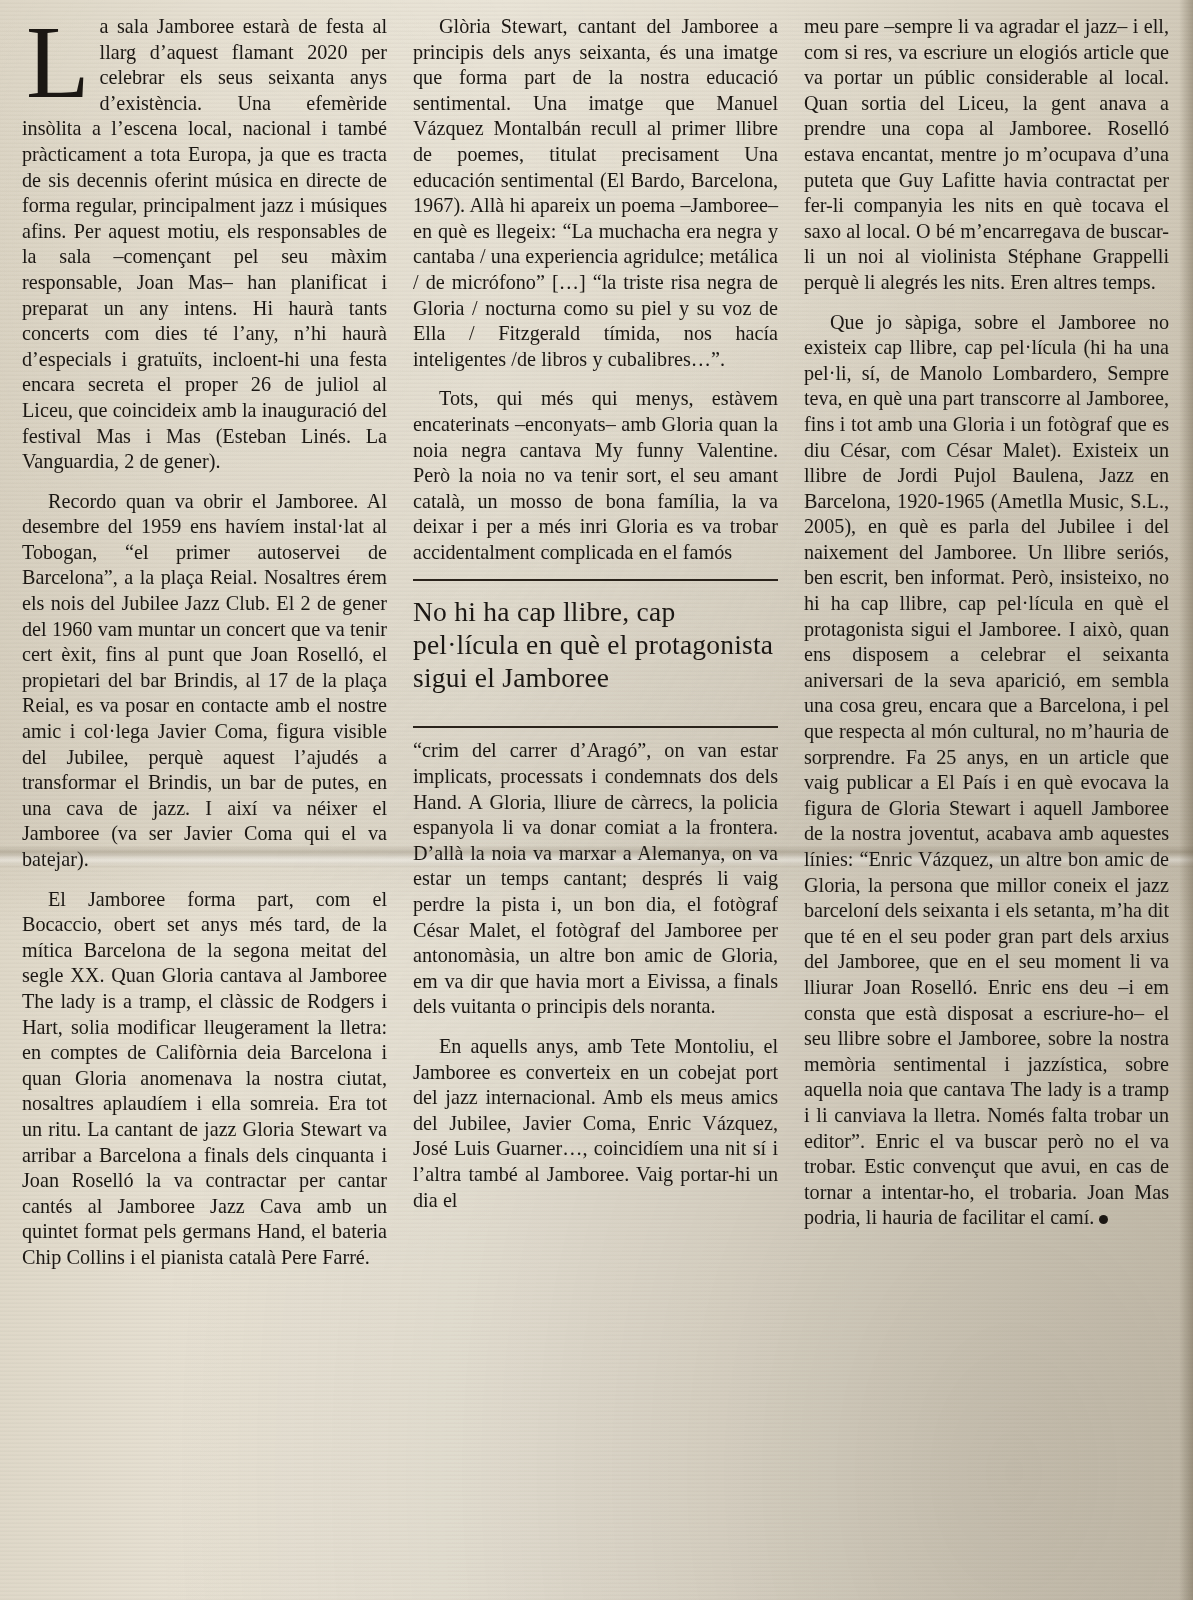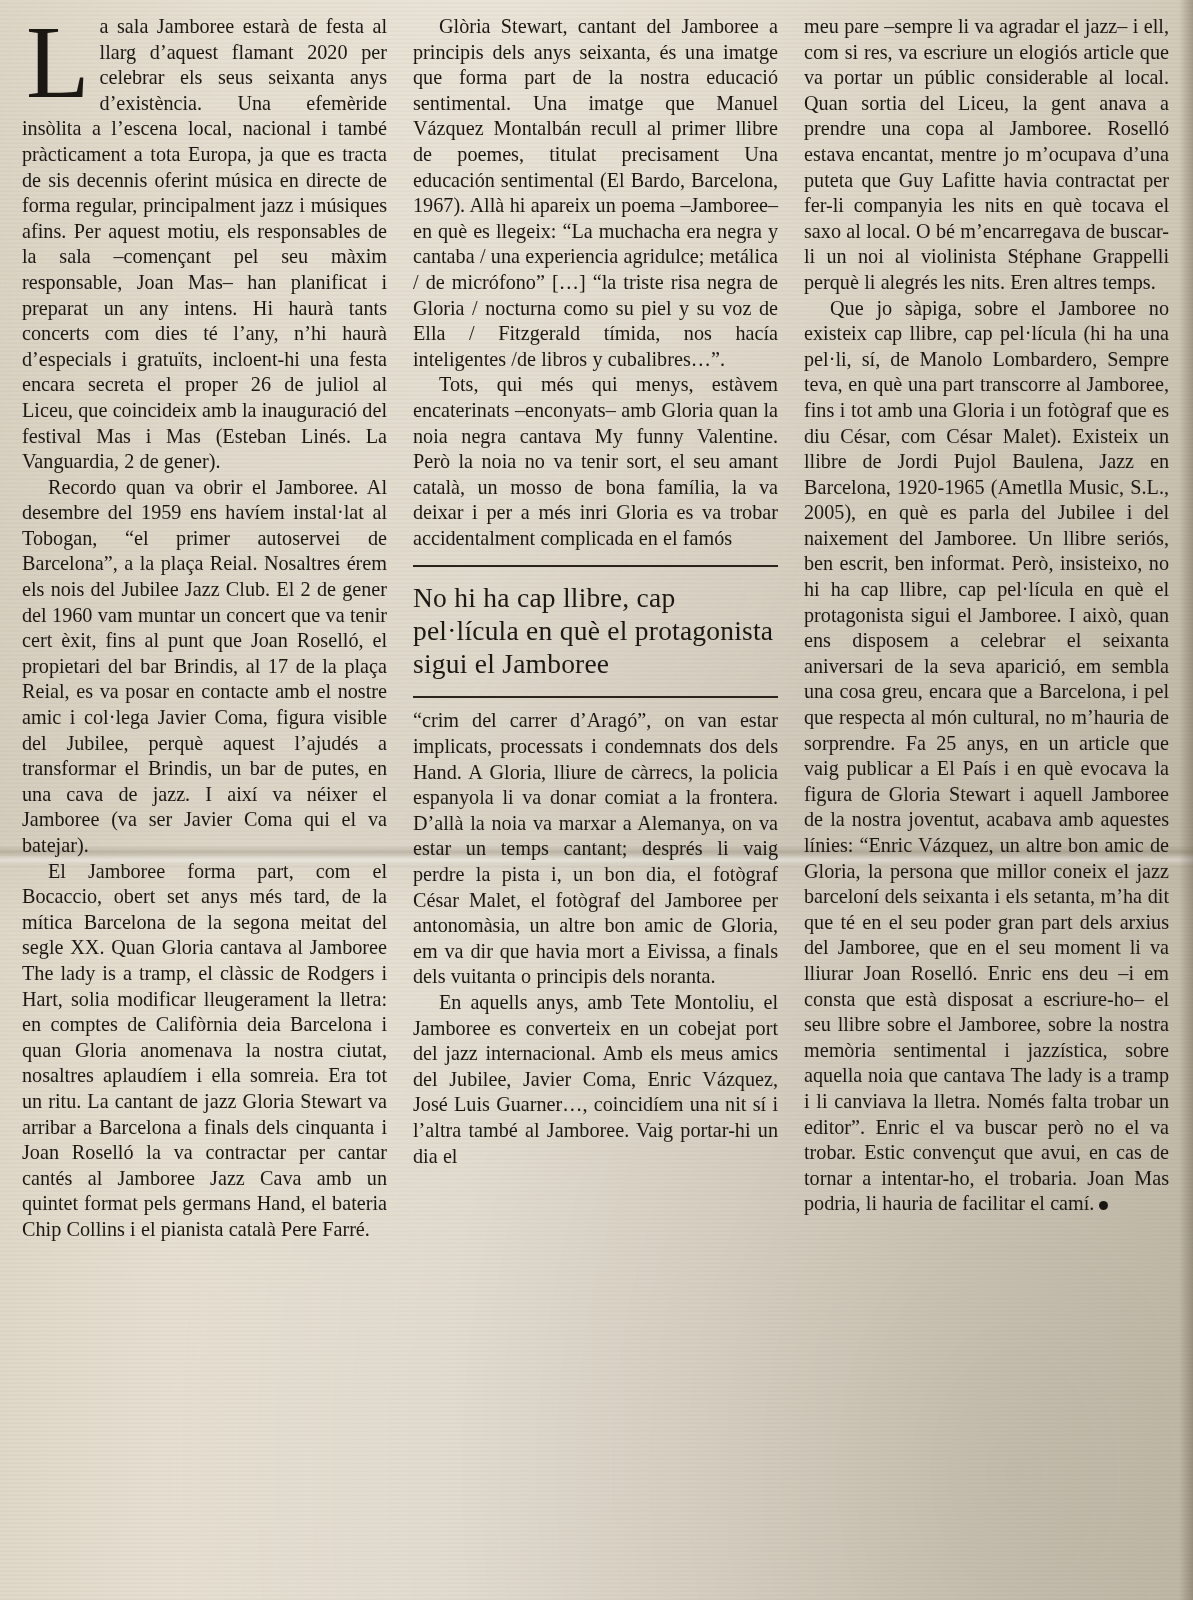--- a/index.html
+++ b/index.html
@@ -62,38 +62,38 @@
     margin: 0;
     text-align: justify;
     font-size: 20.2px;
     line-height: 25.6px;
     text-indent: 26px;
     hyphens: auto;
     -webkit-hyphens: auto;
     word-spacing: 0.2px;
   }
   p.noindent { text-indent: 0; }
-  p + p { margin-top: 0; }
+  p + p { margin-top: 14px; }
   .dropcap-para {
     text-indent: 0;
   }
   .dropcap {
     float: left;
     font-size: 104px;
     line-height: 80px;
     padding: 6px 10px 0 4px;
     margin-top: 2px;
     font-family: "Liberation Serif", serif;
     font-weight: 400;
   }
   .pull {
     margin: 14px 0 10px 0;
     border-top: 2px solid #2a231b;
     border-bottom: 2px solid #2a231b;
-    padding: 14px 0 16px 0;
+    padding: 14px 0 32px 0;
   }
   .pull-text {
     font-size: 27.5px;
     line-height: 33px;
     text-indent: 0;
     text-align: left;
     letter-spacing: .2px;
   }
   .end-dot {
     display: inline-block;

